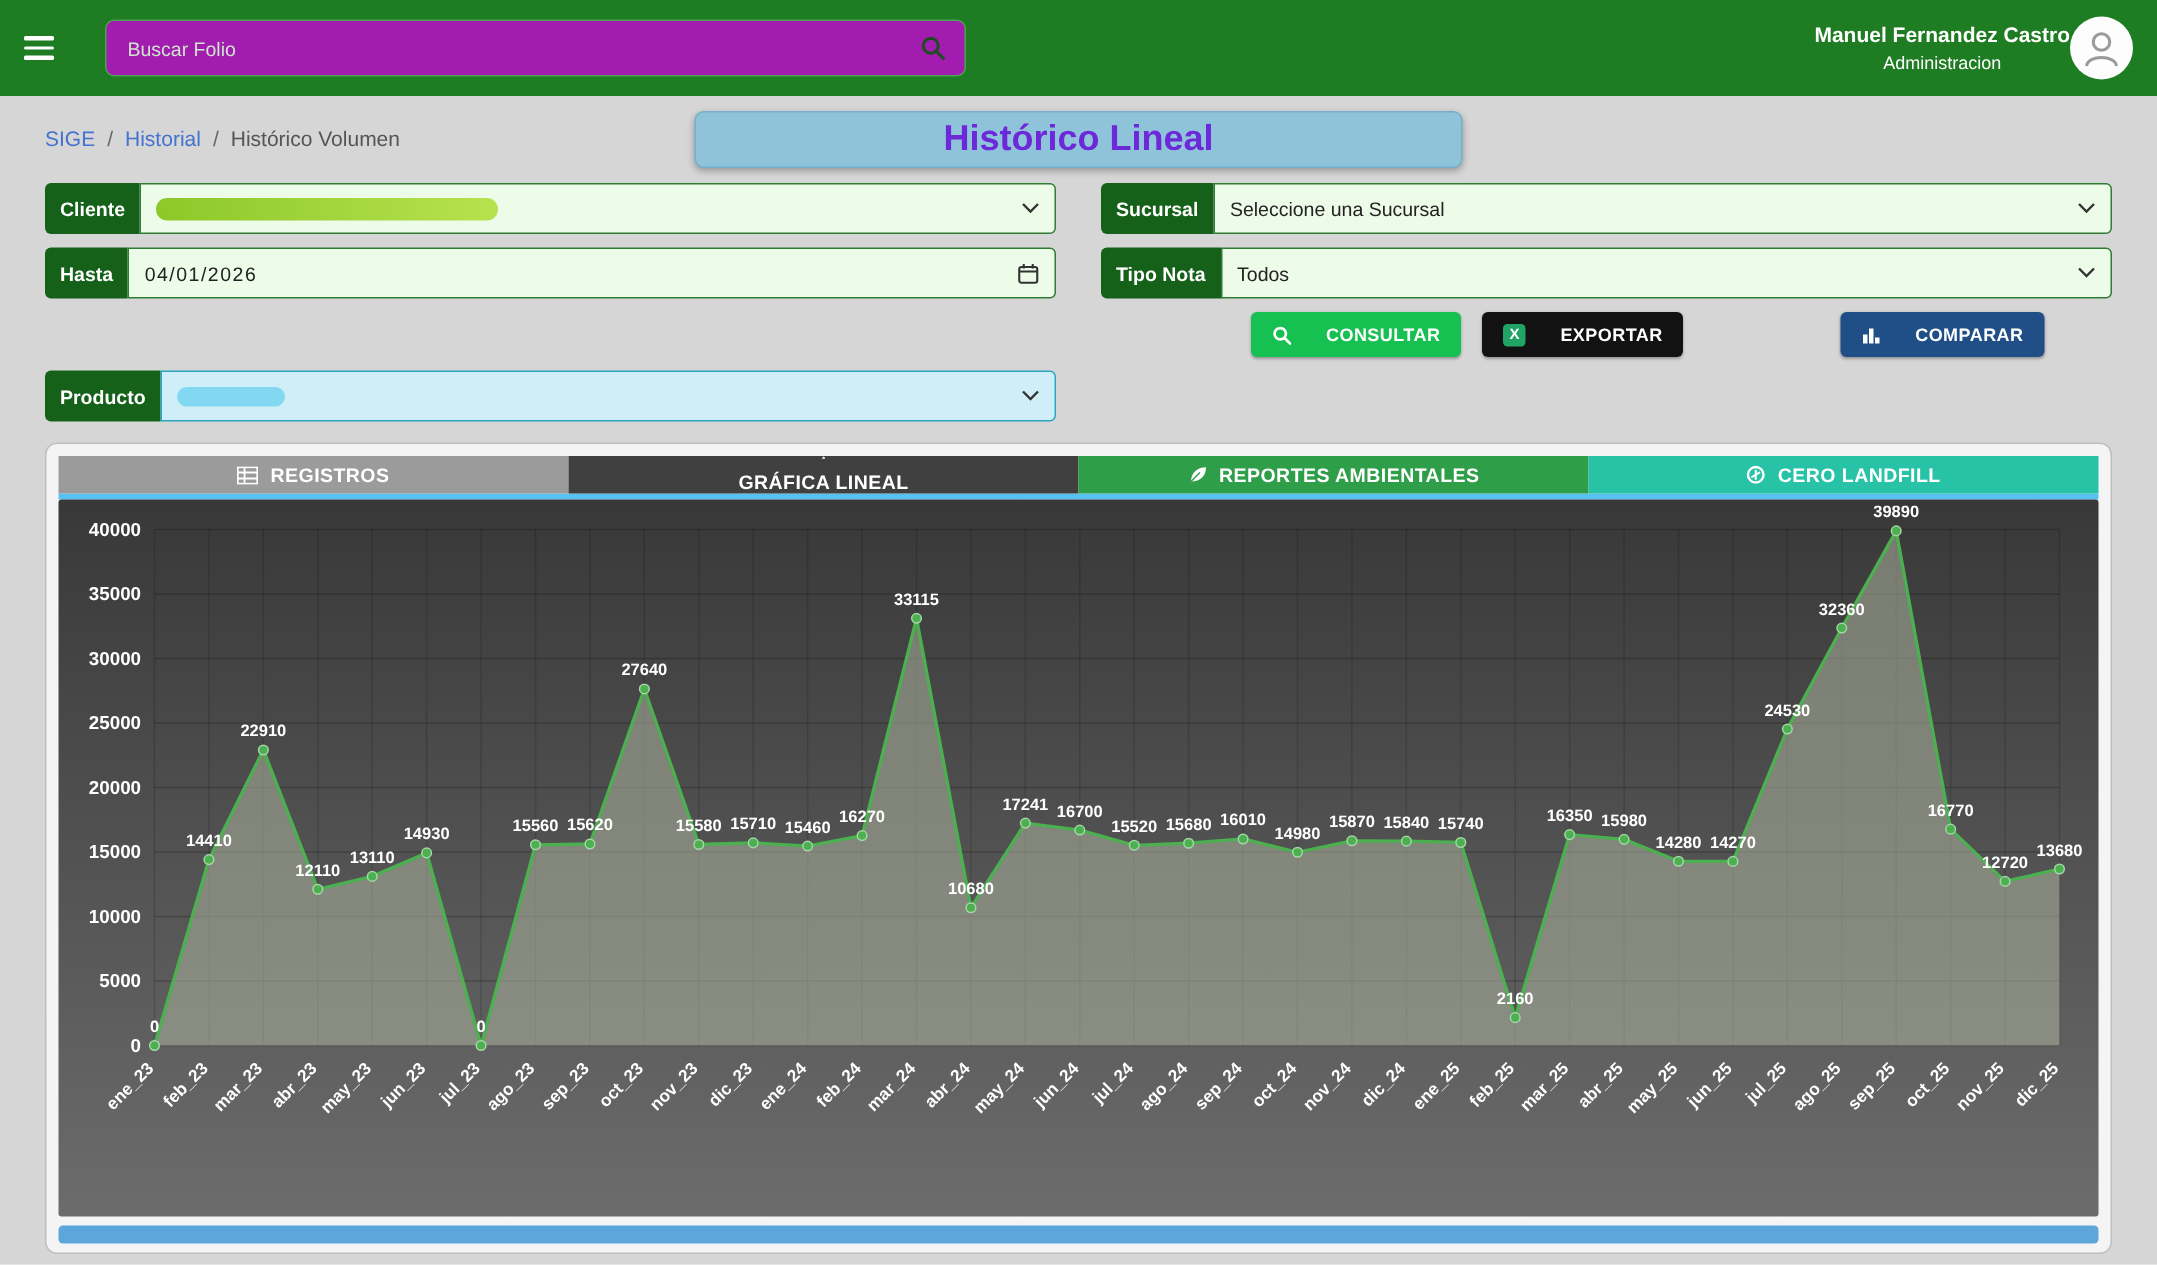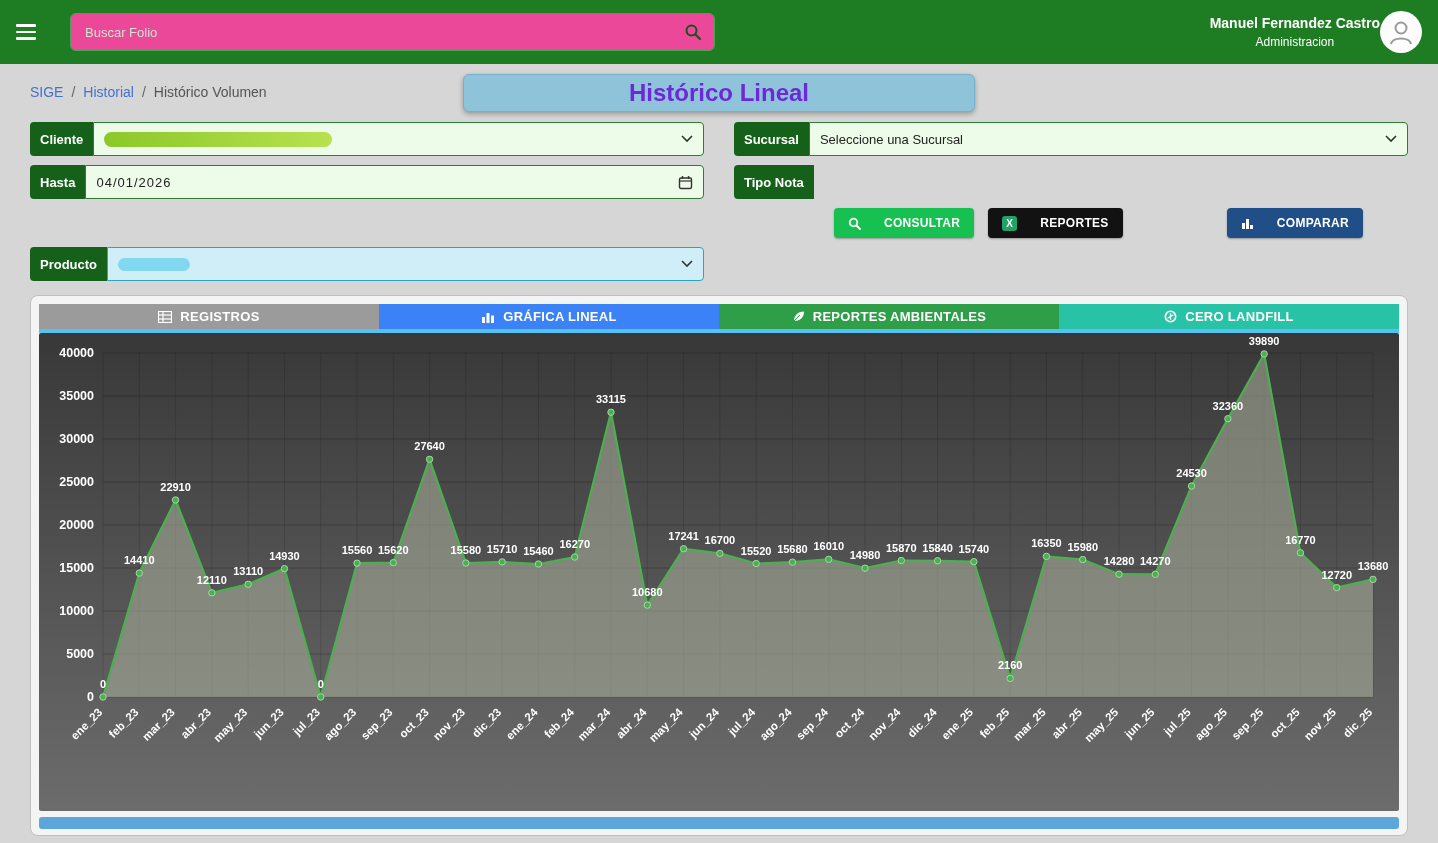--- a/index.html
+++ b/index.html
@@ -8,22 +8,22 @@
     width:1438px; height:843px; overflow:hidden;
     background:#d6d6d6;
     font-family:"Liberation Sans", sans-serif;
   }
 
   
   .topbar { height:64px; background:#1e7c22; display:flex; align-items:center; padding:0 16px; }
   .hamburger { width:34px; height:34px; display:flex; flex-direction:column; justify-content:center; gap:4px; cursor:pointer; }
   .hamburger div { width:20px; height:2.5px; background:#fff; border-radius:1px; }
   .search-box {
-    margin-left:20px; width:645px; height:38px;
-    background:#ec4899; border:1px solid #4da152; border-radius:6px;
+    margin-left:20px; width:574px; height:38px;
+    background:#a21caf; border:1px solid #4da152; border-radius:6px;
     display:flex; align-items:center; padding:0 12px;
   }
   .search-box input {
     flex:1; background:transparent; border:none; outline:none;
     color:#eef7ee; font-size:13px; font-family:"Liberation Sans",sans-serif;
   }
   .search-box input::placeholder { color:#cfe4cf; }
   .header-right { margin-left:auto; display:flex; align-items:center; }
   .user-block { color:#fff; text-align:center; }
   .user-name { font-weight:bold; font-size:14px; }
@@ -83,21 +83,21 @@
   .card {
     margin:14px 30px 0; background:#f4f4f4; border:1px solid #bfbfbf;
     border-radius:8px; padding:8px 8px 6px;
   }
   .tabs { display:flex; }
   .tab {
     flex:1; height:25px; display:flex; align-items:center; justify-content:center; gap:8px;
     color:#fff; font-weight:bold; font-size:13px; letter-spacing:.3px; cursor:pointer;
   }
   .tab-registros { background:#9b9b9b; }
-  .tab-grafica  { background:#3b82f6; }
+  .tab-grafica  { background:#404040;flex-direction:column; }
   .tab-cero     { background:#28c3a7; }
   .tab-reportes { background:#2f9e49; }
   .tab-underline { height:4px; background:#56c2f2; }
 
   .chart-area {
     height:478px; background:linear-gradient(#383838,#6c6c6c);
     border-radius:2px; padding-top:4px;
   }
   .legend-row { height:26px; display:flex; align-items:center; justify-content:center; gap:8px; }
   .legend-swatch { width:40px; height:14px; background:rgba(166,171,150,.85); border:1px solid #6f7a62; }
@@ -181,35 +181,42 @@
         <rect x="1.5" y="3" width="12" height="10.5" rx="1.5" fill="none" stroke="#333" stroke-width="1.4"></rect>
         <line x1="4.5" y1="1" x2="4.5" y2="4" stroke="#333" stroke-width="1.4"></line>
         <line x1="10.5" y1="1" x2="10.5" y2="4" stroke="#333" stroke-width="1.4"></line>
         <line x1="1.5" y1="6" x2="13.5" y2="6" stroke="#333" stroke-width="1.2"></line>
       </svg>
     </div>
   </div>
 
   <div class="field-row">
     <div class="badge">Tipo Nota</div>
+    <div class="control">
+      <span>Todos</span>
+      <span class="grow"></span>
+      <svg width="12" height="8" viewBox="0 0 12 8">
+        <path d="M1 1l5 5 5-5" fill="none" stroke="#333" stroke-width="1.6"></path>
+      </svg>
+    </div>
   </div>
 
   <div></div>
 
   <div class="buttons-row">
     <button class="btn btn-consultar">
       <svg width="13" height="13" viewBox="0 0 13 13">
         <circle cx="5.5" cy="5.5" r="3.8" fill="none" stroke="#fff" stroke-width="1.8"></circle>
         <line x1="8.5" y1="8.5" x2="12" y2="12" stroke="#fff" stroke-width="1.8" stroke-linecap="round"></line>
       </svg>
       <span>CONSULTAR</span>
     </button>
     <button class="btn btn-exportar">
       <span class="excel-chip">X</span>
-      <span>REPORTES</span>
+      <span>EXPORTAR</span>
     </button>
     <button class="btn btn-comparar">
       <svg width="13" height="13" viewBox="0 0 13 13">
         <rect x="1" y="6" width="3" height="6" fill="#fff"></rect>
         <rect x="5" y="2" width="3" height="10" fill="#fff"></rect>
         <rect x="9" y="8" width="3" height="4" fill="#fff"></rect>
       </svg>
       <span>COMPARAR</span>
     </button>
   </div>

